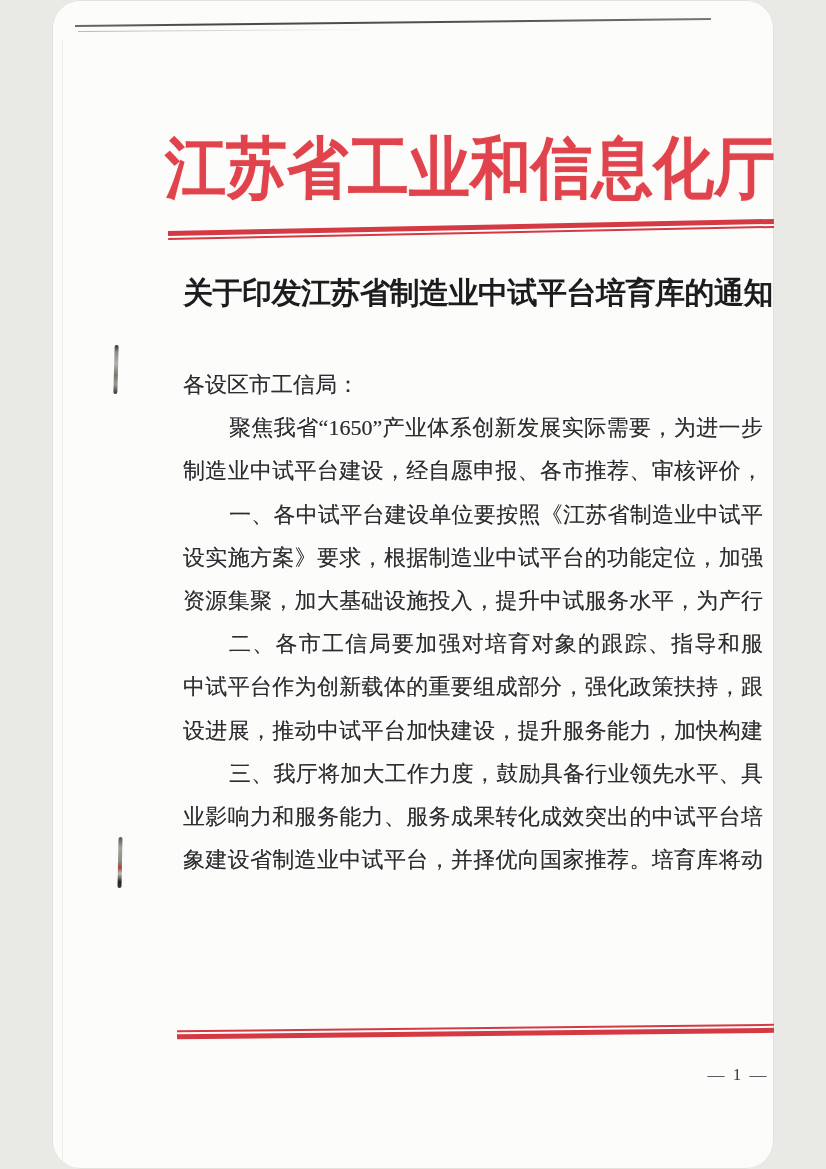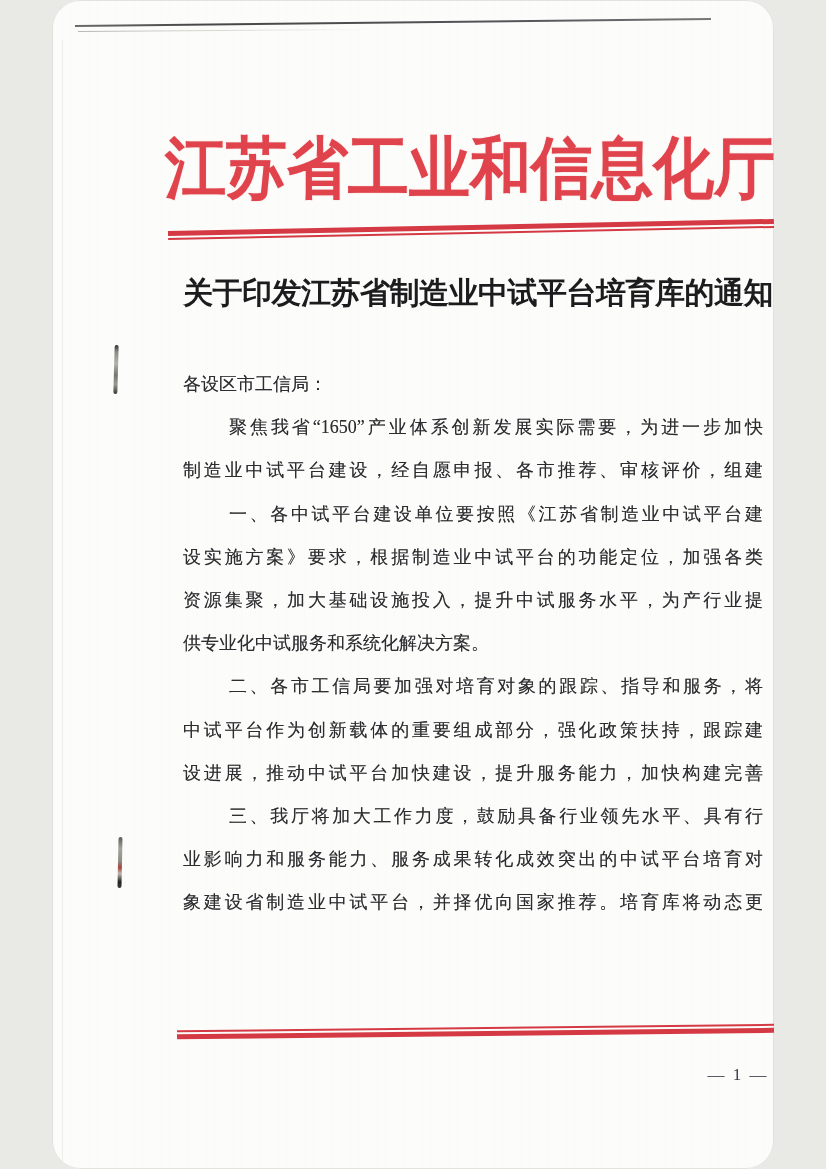--- a/index.html
+++ b/index.html
@@ -80,21 +80,21 @@
     font-size:30px;font-weight:700;
     letter-spacing:-0.5px;
     color:var(--title-ink,#1c1c1e);
     white-space:nowrap;
   }
 
   
   .body-text{
     position:absolute;left:131px;top:363px;width:580px;
     color:var(--body-ink,#2d2d31);
-    font-size:18px;
+    font-size:22px;
     text-shadow:0 0 .6px rgba(45,45,49,.5);
   }
   .ln{height:43.2px;line-height:43.2px;white-space:nowrap;}
   .ln.j{white-space:normal;text-align:justify;text-align-last:justify;text-justify:inter-character;overflow:hidden;}
   .ln.ind{padding-left:46px;}
 
   
   .staple{position:absolute;width:4px;border-radius:2px;}
   .staple-a{
     left:62px;top:345px;height:49px;transform:rotate(1.6deg);
@@ -138,21 +138,20 @@
   <div class="staple staple-a"></div>
   <div class="staple staple-b"></div>
 
   <div class="body-text">
     <div class="ln s">各设区市工信局：</div>
     <div class="ln j ind">聚焦我省“1650”产业体系创新发展实际需要，为进一步加快</div>
     <div class="ln j">制造业中试平台建设，经自愿申报、各市推荐、审核评价，组建</div>
     <div class="ln j ind">一、各中试平台建设单位要按照《江苏省制造业中试平台建</div>
     <div class="ln j">设实施方案》要求，根据制造业中试平台的功能定位，加强各类</div>
     <div class="ln j">资源集聚，加大基础设施投入，提升中试服务水平，为产行业提</div>
-    <div class="ln s">供专业化中试服务和系统化解决方案。</div>
     <div class="ln j ind">二、各市工信局要加强对培育对象的跟踪、指导和服务，将</div>
     <div class="ln j">中试平台作为创新载体的重要组成部分，强化政策扶持，跟踪建</div>
     <div class="ln j">设进展，推动中试平台加快建设，提升服务能力，加快构建完善</div>
     <div class="ln j ind">三、我厅将加大工作力度，鼓励具备行业领先水平、具有行</div>
     <div class="ln j">业影响力和服务能力、服务成果转化成效突出的中试平台培育对</div>
     <div class="ln j">象建设省制造业中试平台，并择优向国家推荐。培育库将动态更</div>
   </div>
 
   <div class="rule rule-bottom">
     <div class="bar-a"></div>

